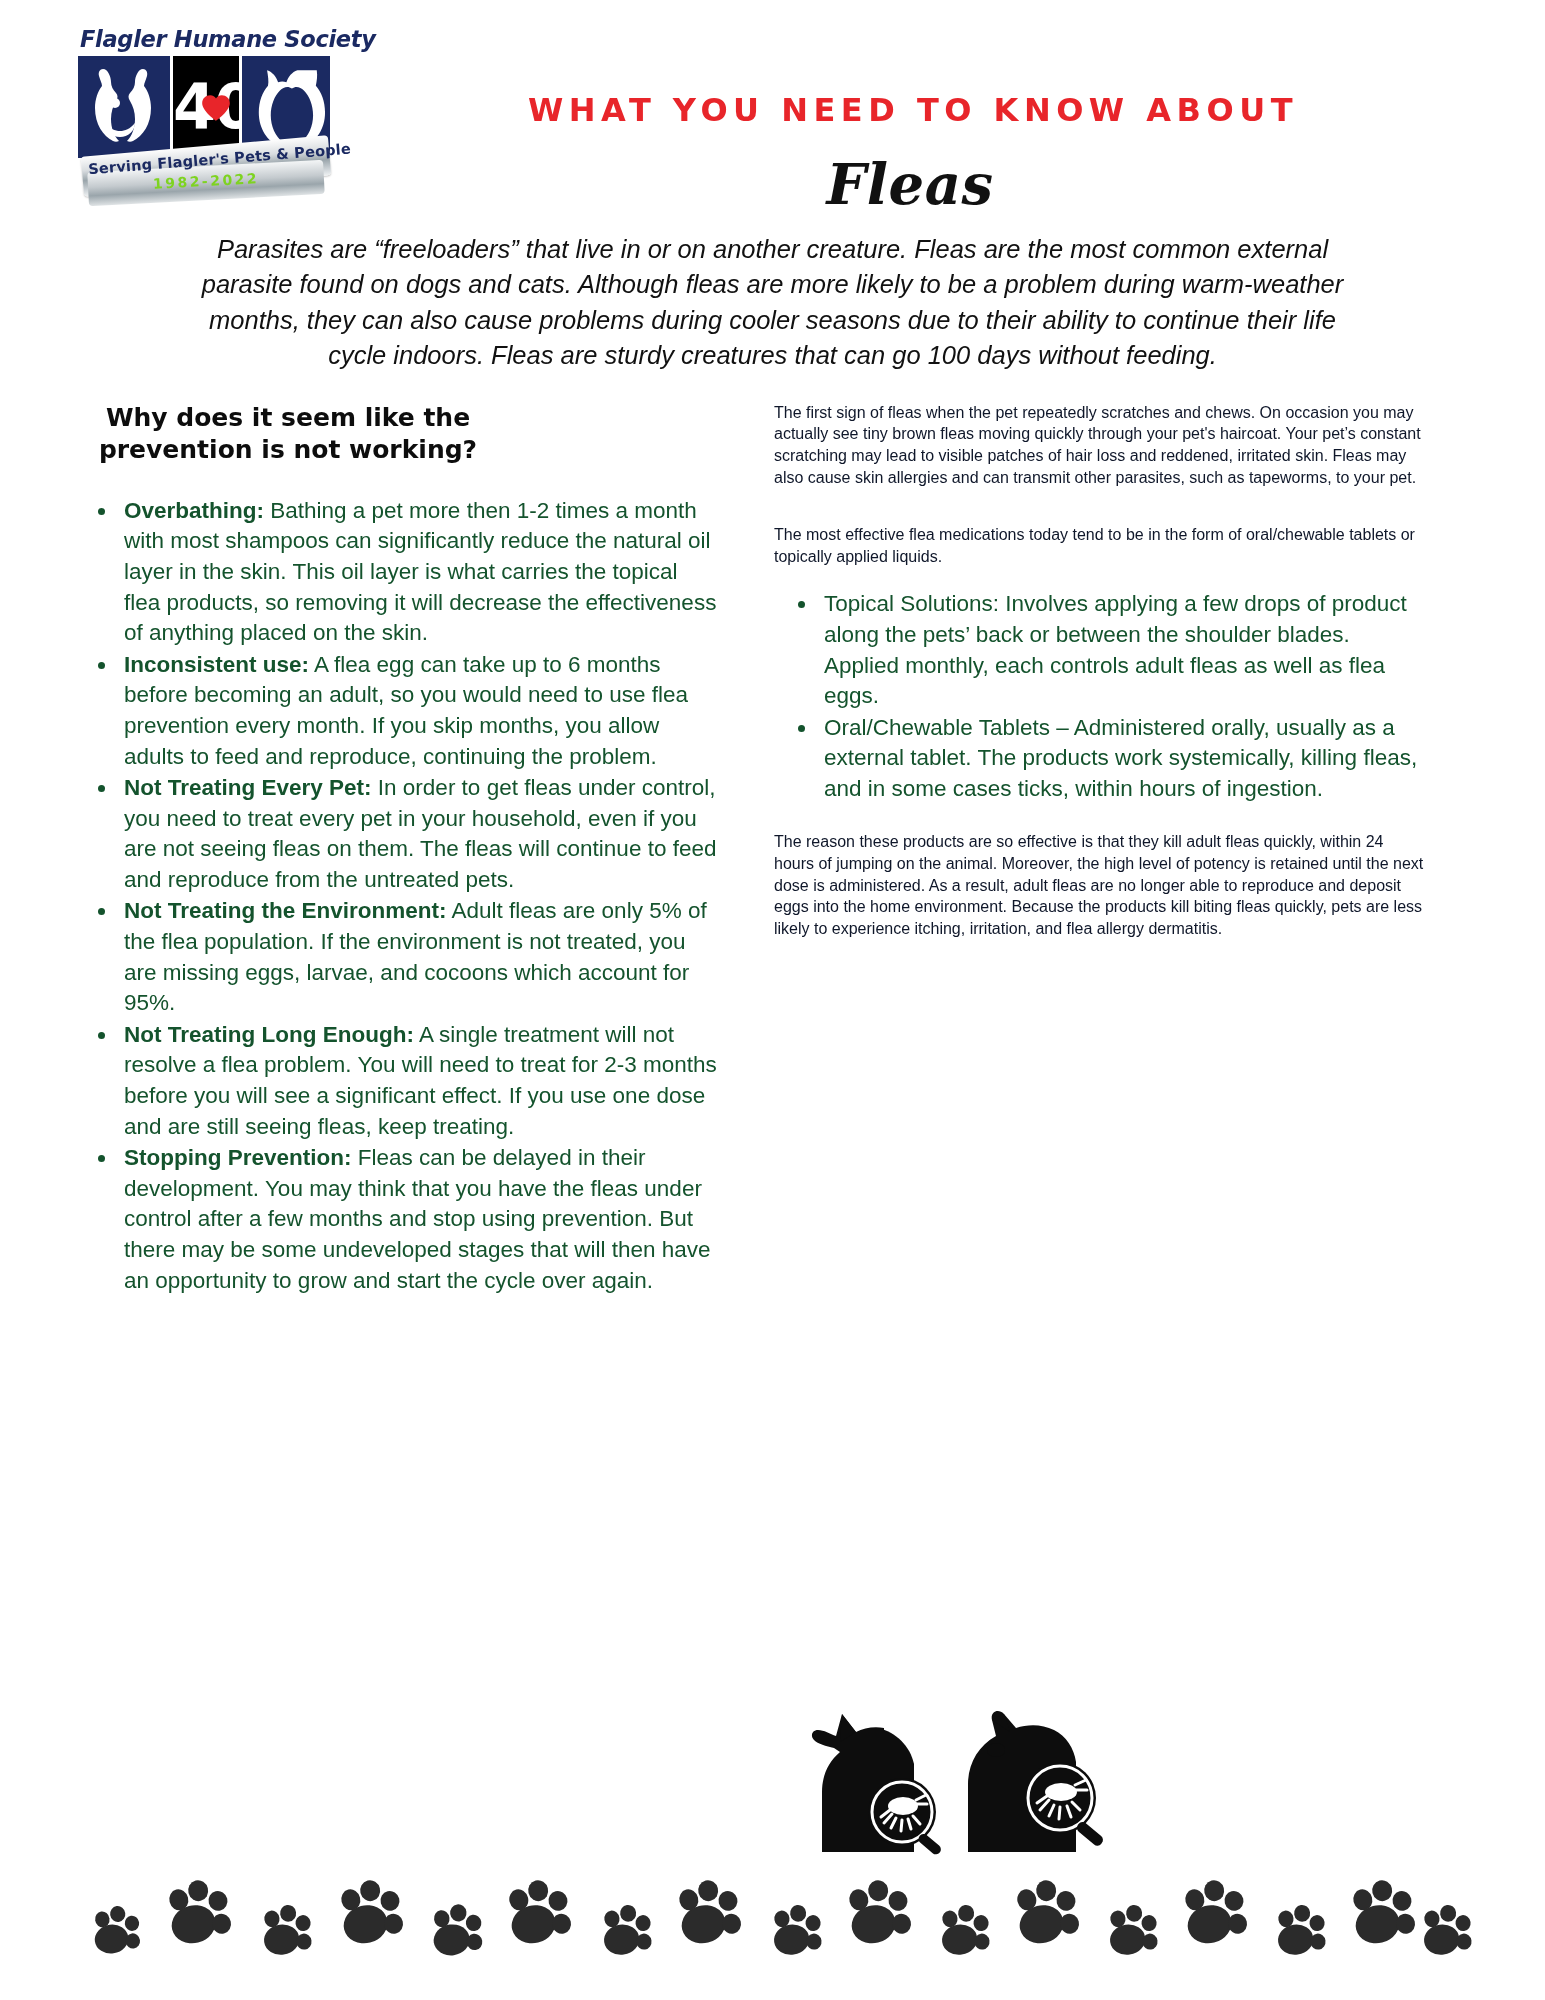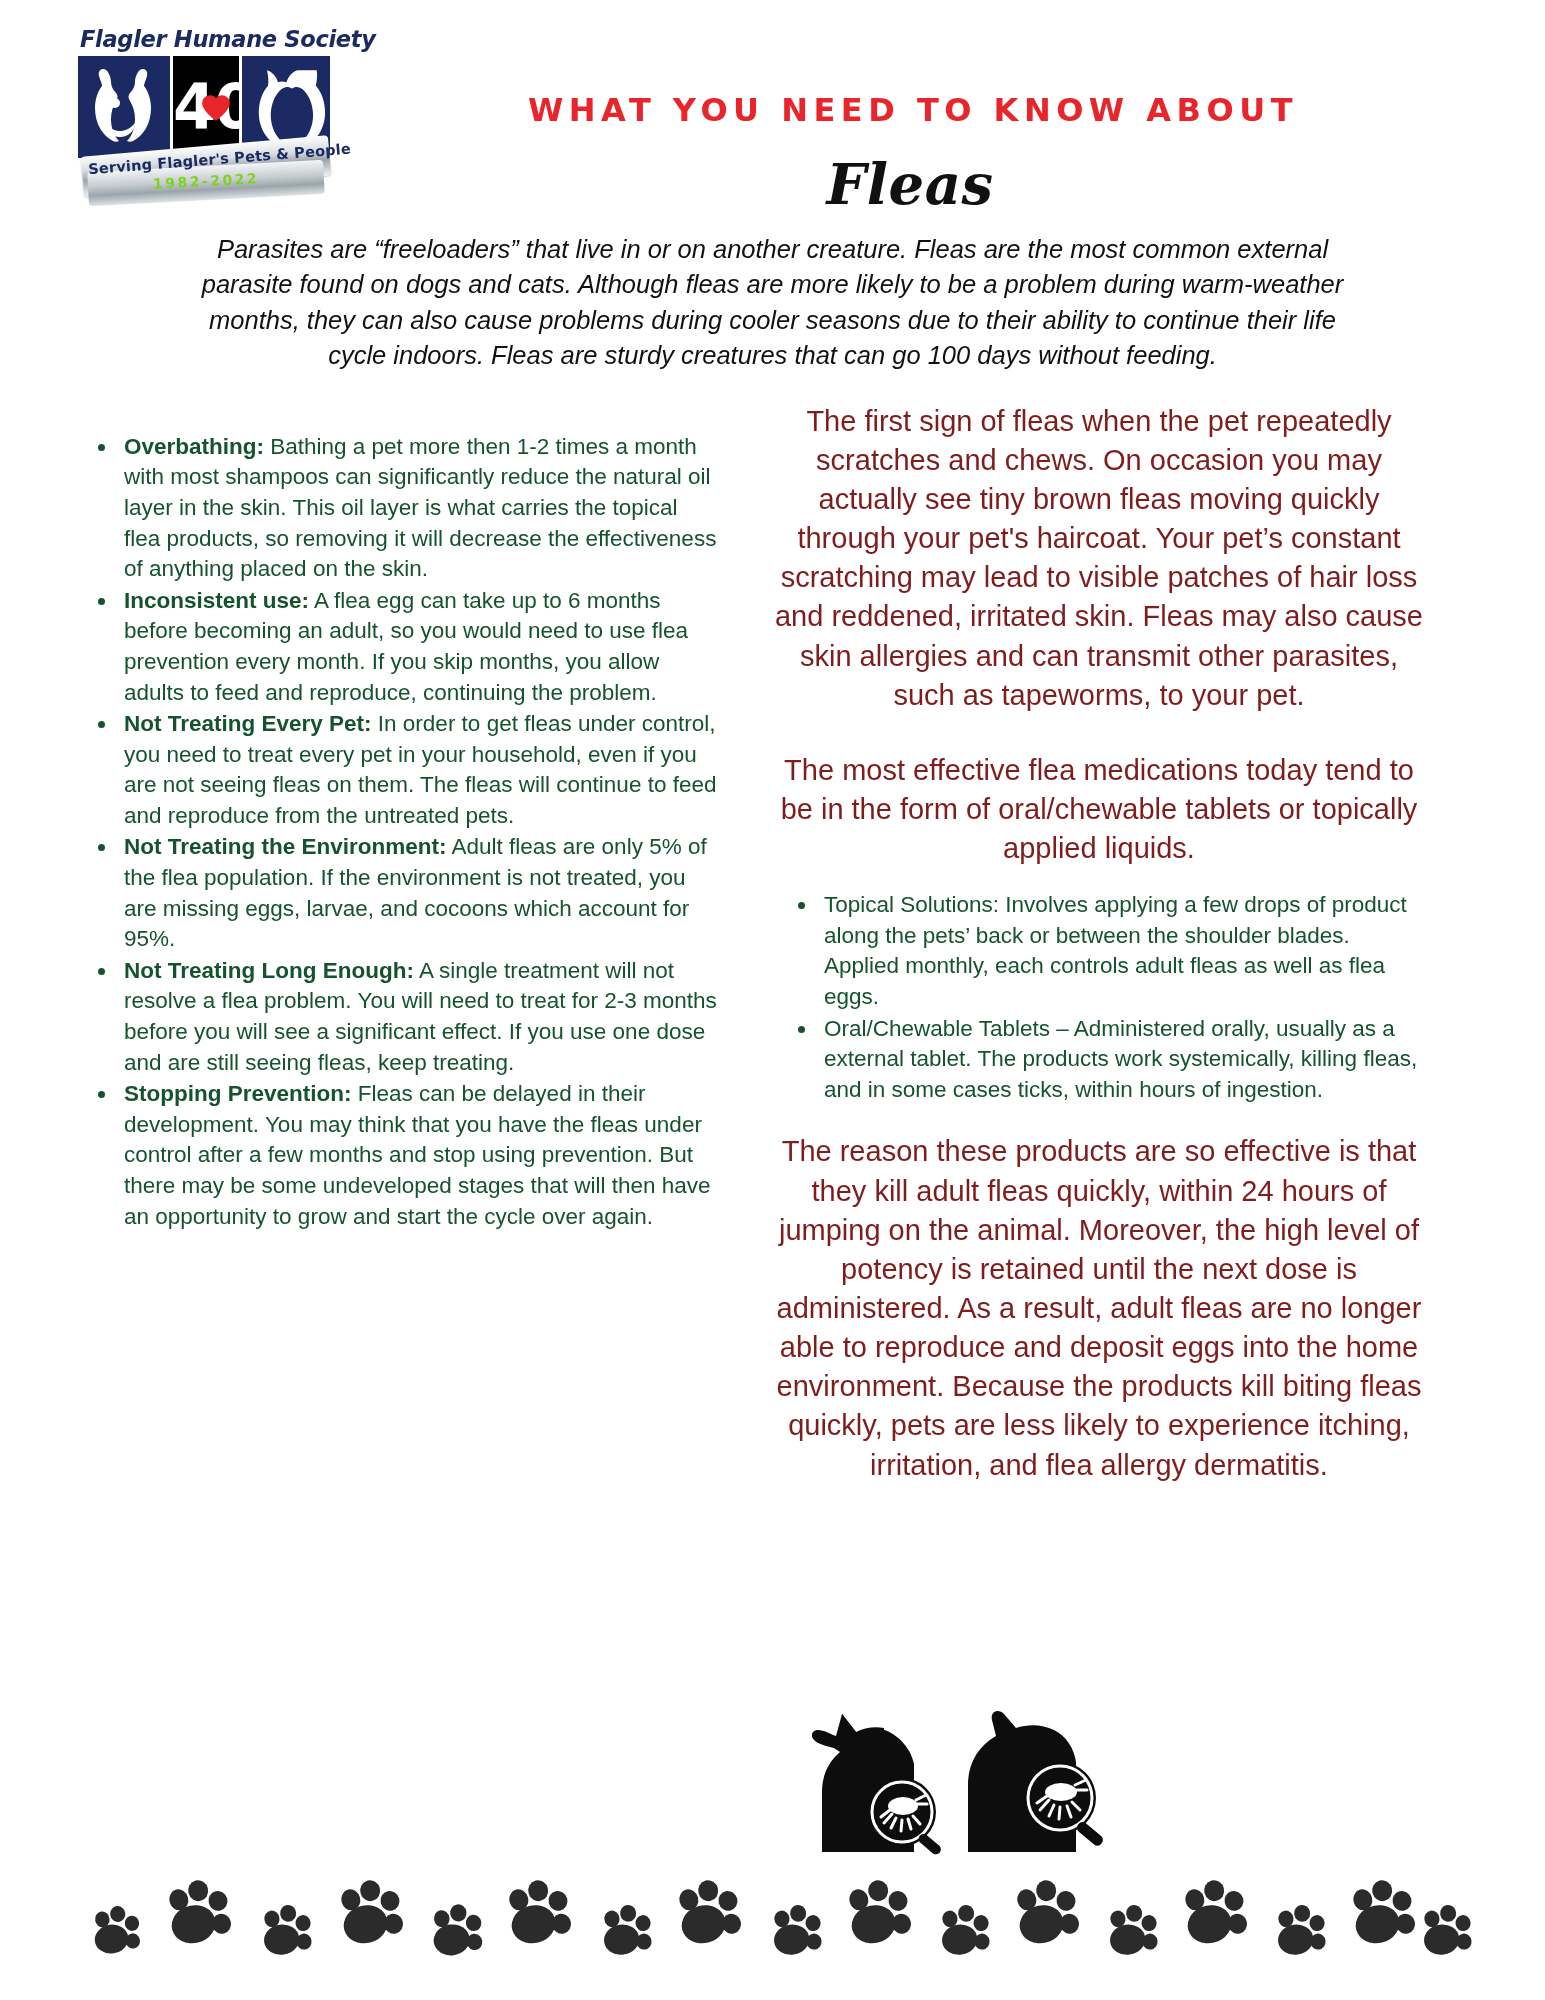--- a/index.html
+++ b/index.html
@@ -221,24 +221,23 @@
     text-align: center;
     margin: 0 0 8px 0;
     color: #0d0d0d;
   }
   .sec-left {
     width: 420px;
     margin: 0 auto 10px auto;
   }
   p.body {
     margin: 0;
-    text-align: center;
-    font-size: 29px;
+    font-size: 16px;
     line-height: 1.35;
-    color: #7f1d1d;
+    color: #0f172a;
   }
   ul.bul {
     list-style: disc;
     margin: 0;
     padding-left: 40px;
     font-size: 22.5px;
     line-height: 1.36;
     color: #14532d;
   }
   ul.bul > li {
@@ -314,20 +313,21 @@
       <p class="kicker">WHAT YOU NEED TO KNOW ABOUT</p>
       <h1 class="maintitle">Fleas</h1>
     </div>
   </div>
 
   <p class="intro">Parasites are “freeloaders” that live in or on another creature. Fleas are the most common external parasite found on dogs and cats. Although fleas are more likely to be a problem during warm-weather months, they can also cause problems during cooler seasons due to their ability to continue their life cycle indoors. Fleas are sturdy creatures that can go 100 days without feeding.</p>
 
   <div class="columns">
 
     <div class="col">
+      <h2 class="sec sec-left">Why does it seem like the prevention is not working?</h2>
 
       <ul class="bul left-list">
         <li><span class="lead">Overbathing:</span><span> Bathing a pet more then 1-2 times a month with most shampoos can significantly reduce the natural oil layer in the skin. This oil layer is what carries the topical flea products, so removing it will decrease the effectiveness of anything placed on the skin.</span></li>
         <li><span class="lead">Inconsistent use:</span><span> A flea egg can take up to 6 months before becoming an adult, so you would need to use flea prevention every month. If you skip months, you allow adults to feed and reproduce, continuing the problem.</span></li>
         <li><span class="lead">Not Treating Every Pet:</span><span> In order to get fleas under control, you need to treat every pet in your household, even if you are not seeing fleas on them. The fleas will continue to feed and reproduce from the untreated pets.</span></li>
         <li><span class="lead">Not Treating the Environment:</span><span> Adult fleas are only 5% of the flea population. If the environment is not treated, you are missing eggs, larvae, and cocoons which account for 95%.</span></li>
         <li><span class="lead">Not Treating Long Enough:</span><span> A single treatment will not resolve a flea problem. You will need to treat for 2-3 months before you will see a significant effect. If you use one dose and are still seeing fleas, keep treating.</span></li>
         <li><span class="lead">Stopping Prevention:</span><span> Fleas can be delayed in their development. You may think that you have the fleas under control after a few months and stop using prevention. But there may be some undeveloped stages that will then have an opportunity to grow and start the cycle over again.</span></li>
       </ul>
     </div>

